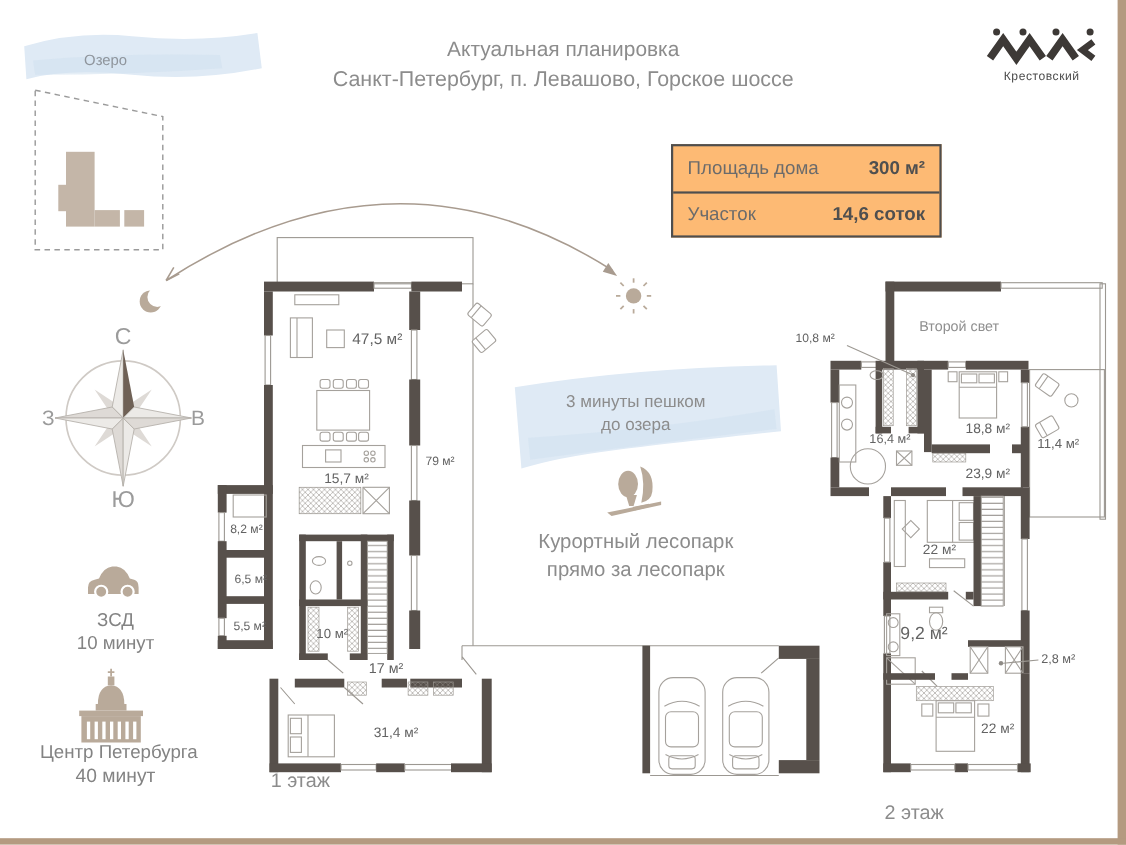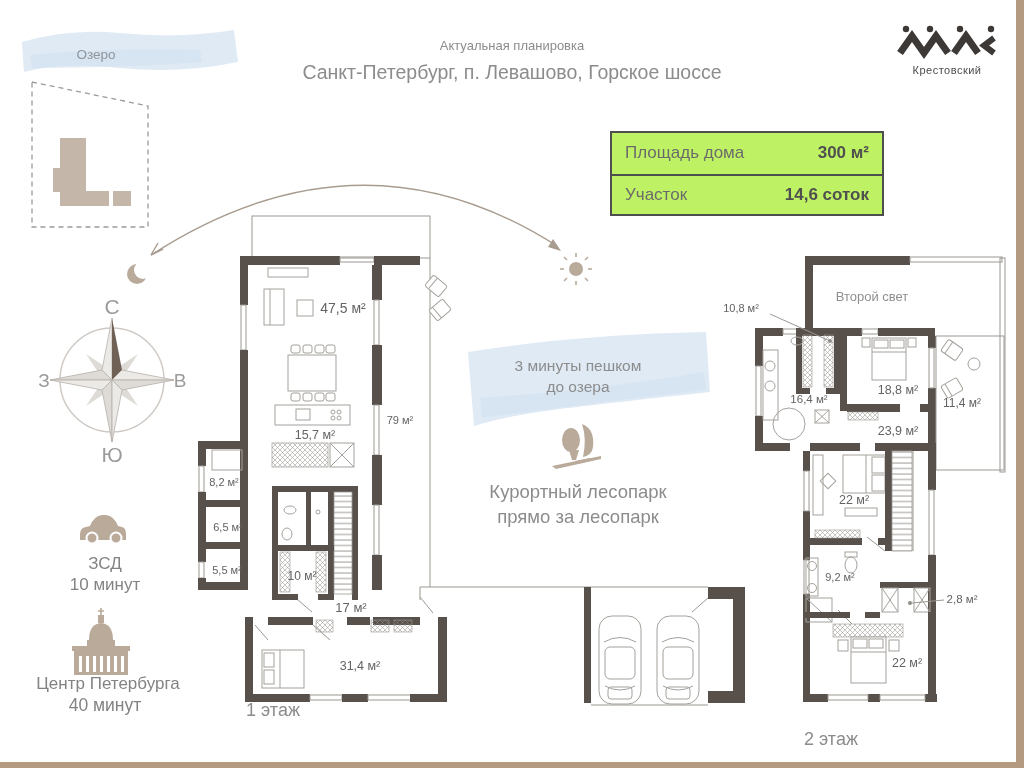--- a/index.html
+++ b/index.html
@@ -3,22 +3,22 @@
 <meta charset="utf-8">
 <style>
   html,body{margin:0;padding:0;}
   .page{position:relative;width:1024px;height:768px;background:#fff;overflow:hidden;
         font-family:"Liberation Sans", sans-serif;}
   .lb{position:absolute;transform:translate(-50%,-50%);white-space:nowrap;line-height:1.15;
       color:#8c8c8c;text-align:center;}
   .room{color:#636363;}
   .art{position:absolute;left:0;top:0;}
   .frame{position:absolute;background:#b49a80;}
-  .infobox{position:absolute;left:610px;top:131px;width:274px;height:85px;
-           border:2px solid #4e4e4e;box-sizing:border-box;background:#bef264;}
+  .infobox{position:absolute;left:610px;top:131px;width:246px;height:85px;
+           border:2px solid #4e4e4e;box-sizing:border-box;background:#fdba74;}
   .inforow{height:50%;display:flex;align-items:center;justify-content:space-between;
            padding:0 13px;box-sizing:border-box;font-size:17px;color:#6b6b6b;}
   .inforow + .inforow{border-top:2px solid #4e4e4e;}
   .inforow .val{font-weight:bold;color:#4f4f4f;}
 </style>
 </head>
 <body>
 
 <div class="page">
 
@@ -361,21 +361,21 @@
   <path d="M900 53 L912 36 L924 53 L936 36 L948 53" fill="none" stroke="#3d3936" stroke-width="7"></path>
   <circle cx="906" cy="29" r="3.2" fill="#3d3936"></circle>
   <circle cx="930" cy="29" r="3.2" fill="#3d3936"></circle>
   <path d="M954 53 L966 36 L978 53" fill="none" stroke="#3d3936" stroke-width="7"></path>
   <circle cx="960" cy="29" r="3.2" fill="#3d3936"></circle>
   <path d="M994 38 L984 45.5 L994 53" fill="none" stroke="#3d3936" stroke-width="6"></path>
   <circle cx="991" cy="29" r="3.2" fill="#3d3936"></circle>
 </g>
 </svg>
 
-<div class="lb" style="left:512px;top:46px;font-size:13px;">Актуальная планировка</div>
+<div class="lb" style="left:512px;top:46px;font-size:19px;">Актуальная планировка</div>
 <div class="lb" style="left:512px;top:72px;font-size:19.5px;">Санкт-Петербург, п. Левашово, Горское шоссе</div>
 <div class="lb" style="left:947px;top:70px;font-size:11px;color:#4c4c4c;letter-spacing:0.5px;">Крестовский</div>
 <div class="lb" style="left:96px;top:55px;font-size:13.5px;color:#8f959c;">Озеро</div>
 
 <div class="infobox">
   <div class="inforow">
     <span>Площадь дома</span>
     <span class="val">300 м²</span>
   </div>
   <div class="inforow">
@@ -412,20 +412,20 @@
 <div class="lb room" style="left:351px;top:608px;font-size:13px;">17 м²</div>
 <div class="lb room" style="left:360px;top:666px;font-size:12.5px;">31,4 м²</div>
 
 <div class="lb room" style="left:741px;top:308px;font-size:11px;">10,8 м²</div>
 <div class="lb room" style="left:872px;top:297px;font-size:13px;color:#8f8f8f;">Второй свет</div>
 <div class="lb room" style="left:797px;top:400px;font-size:11.5px;padding-left:24px;">16,4 м²</div>
 <div class="lb room" style="left:898px;top:390px;font-size:12.5px;">18,8 м²</div>
 <div class="lb room" style="left:962px;top:404px;font-size:12px;text-align:center;">11,4 м²</div>
 <div class="lb room" style="left:898px;top:431px;font-size:12.5px;">23,9 м²</div>
 <div class="lb room" style="left:854px;top:500px;font-size:12.5px;">22 м²</div>
-<div class="lb room" style="left:840px;top:577px;font-size:11px;">9,2 м²</div>
+<div class="lb room" style="left:840px;top:577px;font-size:16px;">9,2 м²</div>
 <div class="lb room" style="left:962px;top:600px;font-size:11.5px;">2,8 м²</div>
 <div class="lb room" style="left:907px;top:663px;font-size:12.5px;">22 м²</div>
 
 <div class="frame" style="right:0;top:0;width:8px;height:768px;"></div>
 <div class="frame" style="left:0;bottom:0;width:1024px;height:6px;"></div>
 
 </div>
 
 </body></html>

